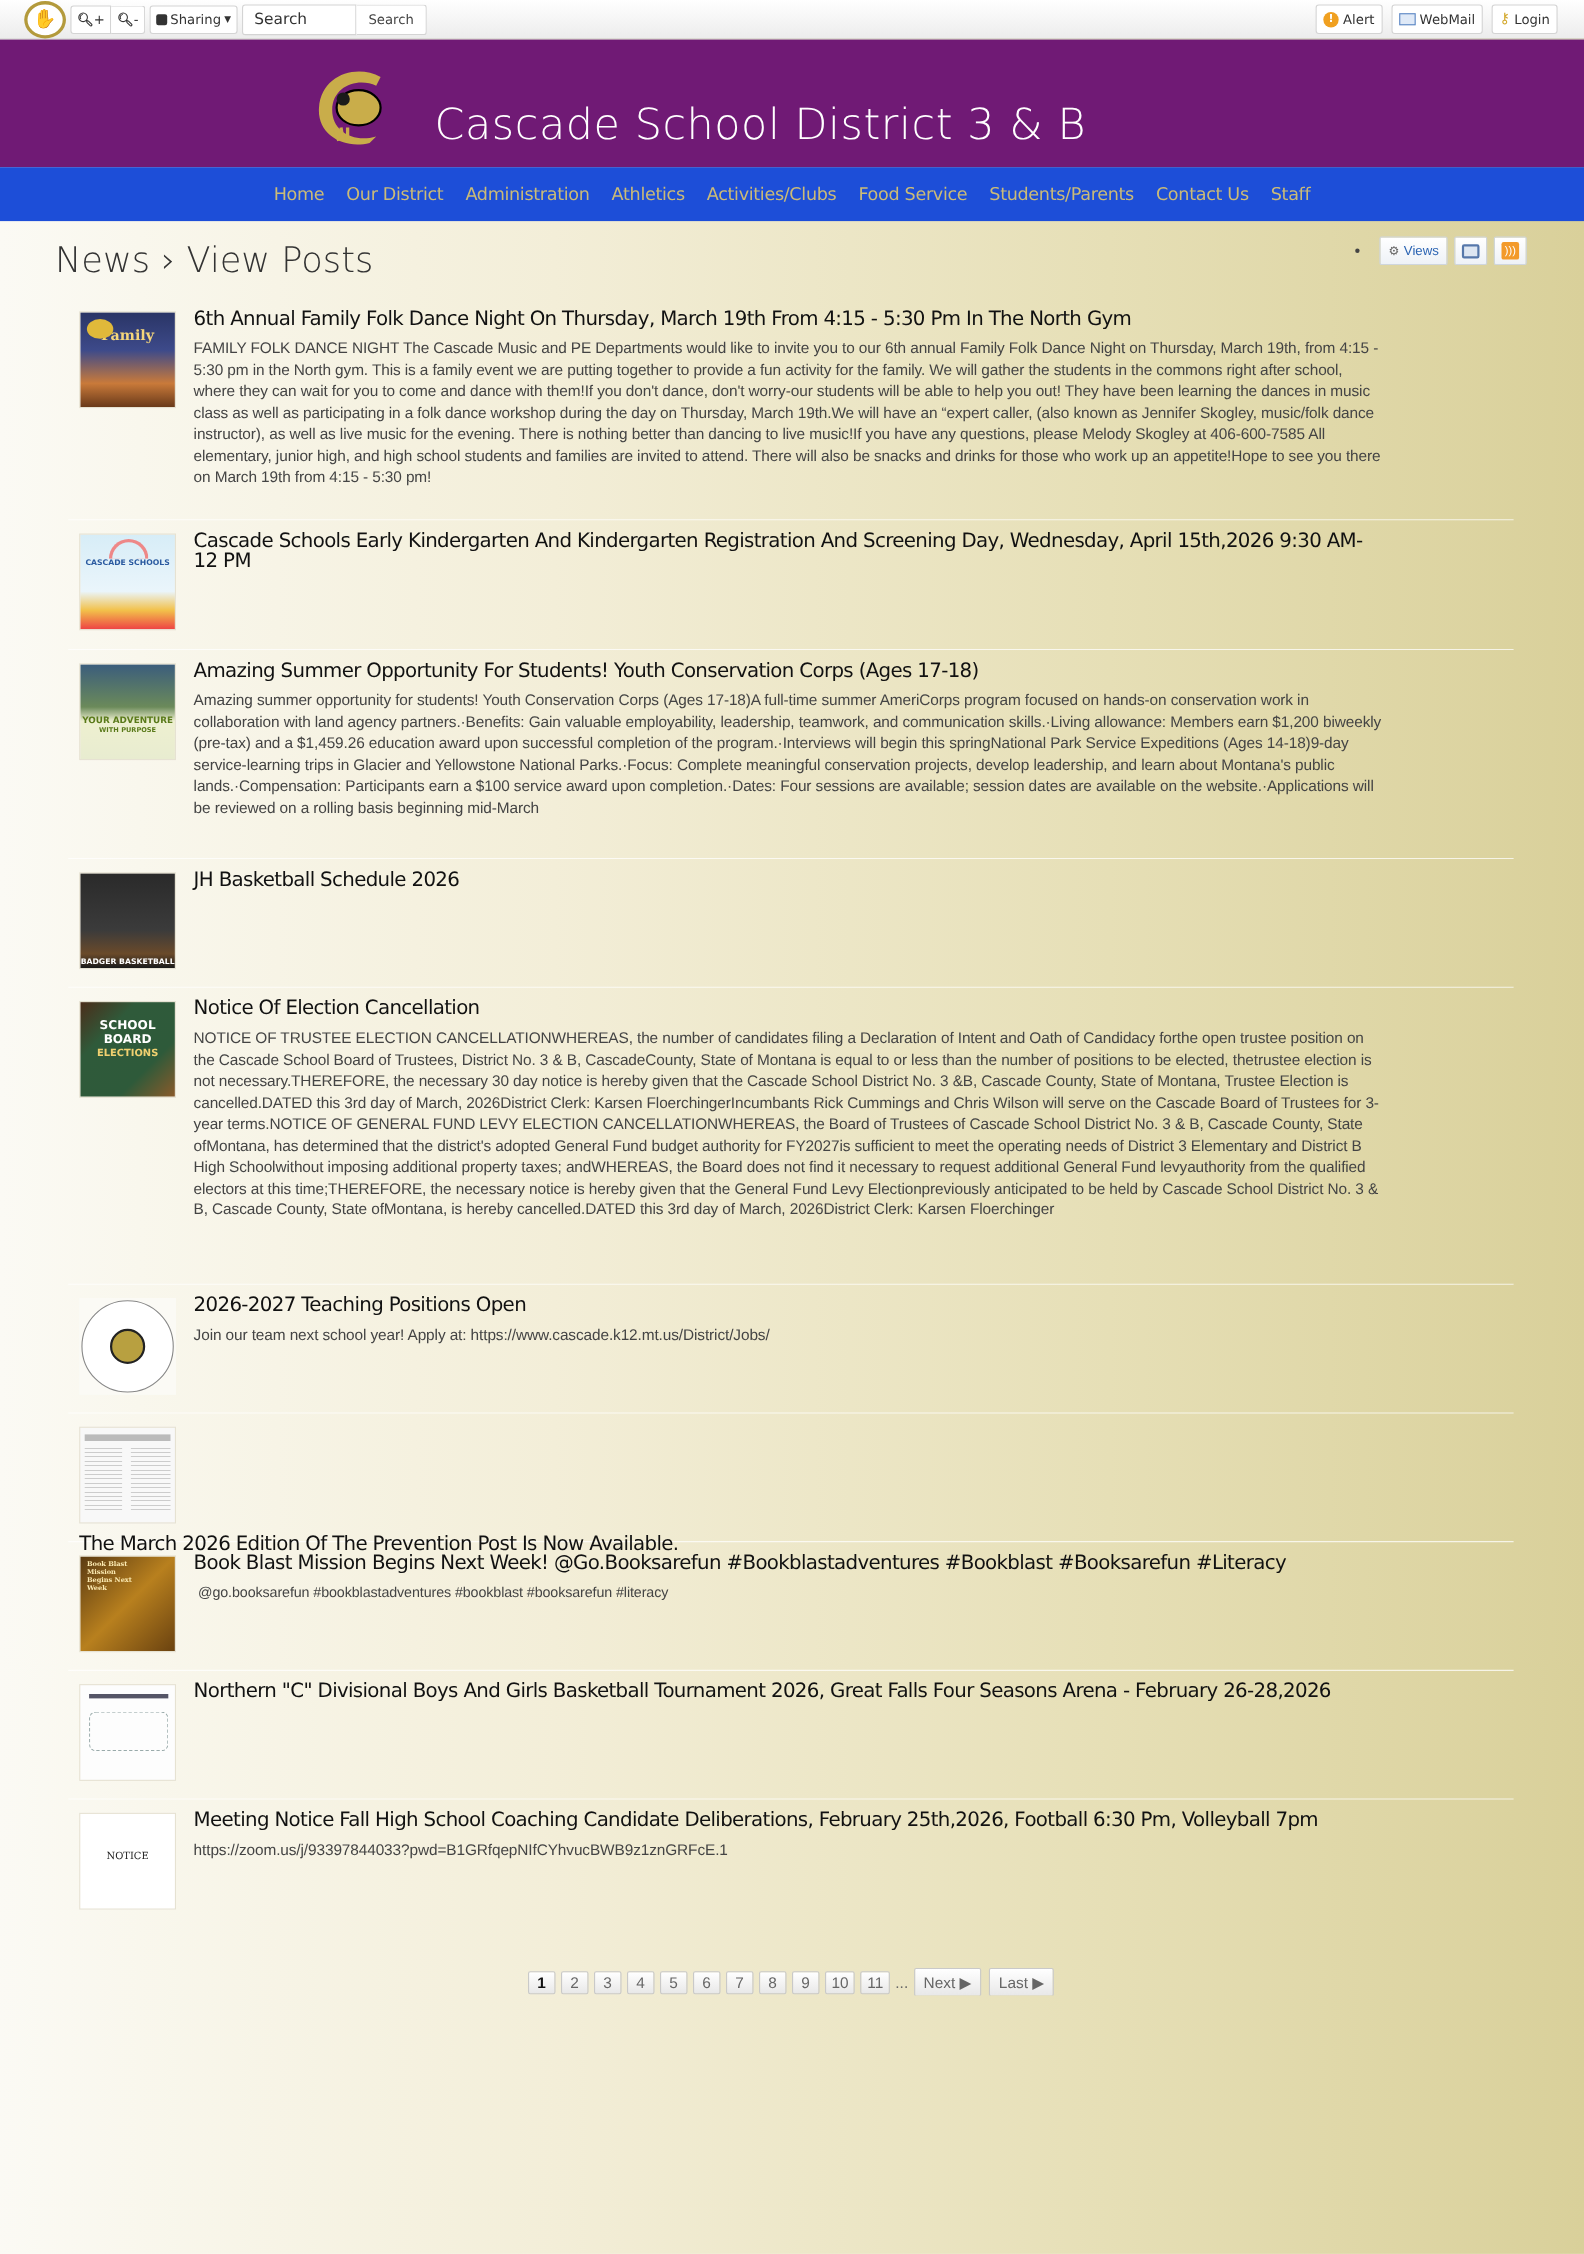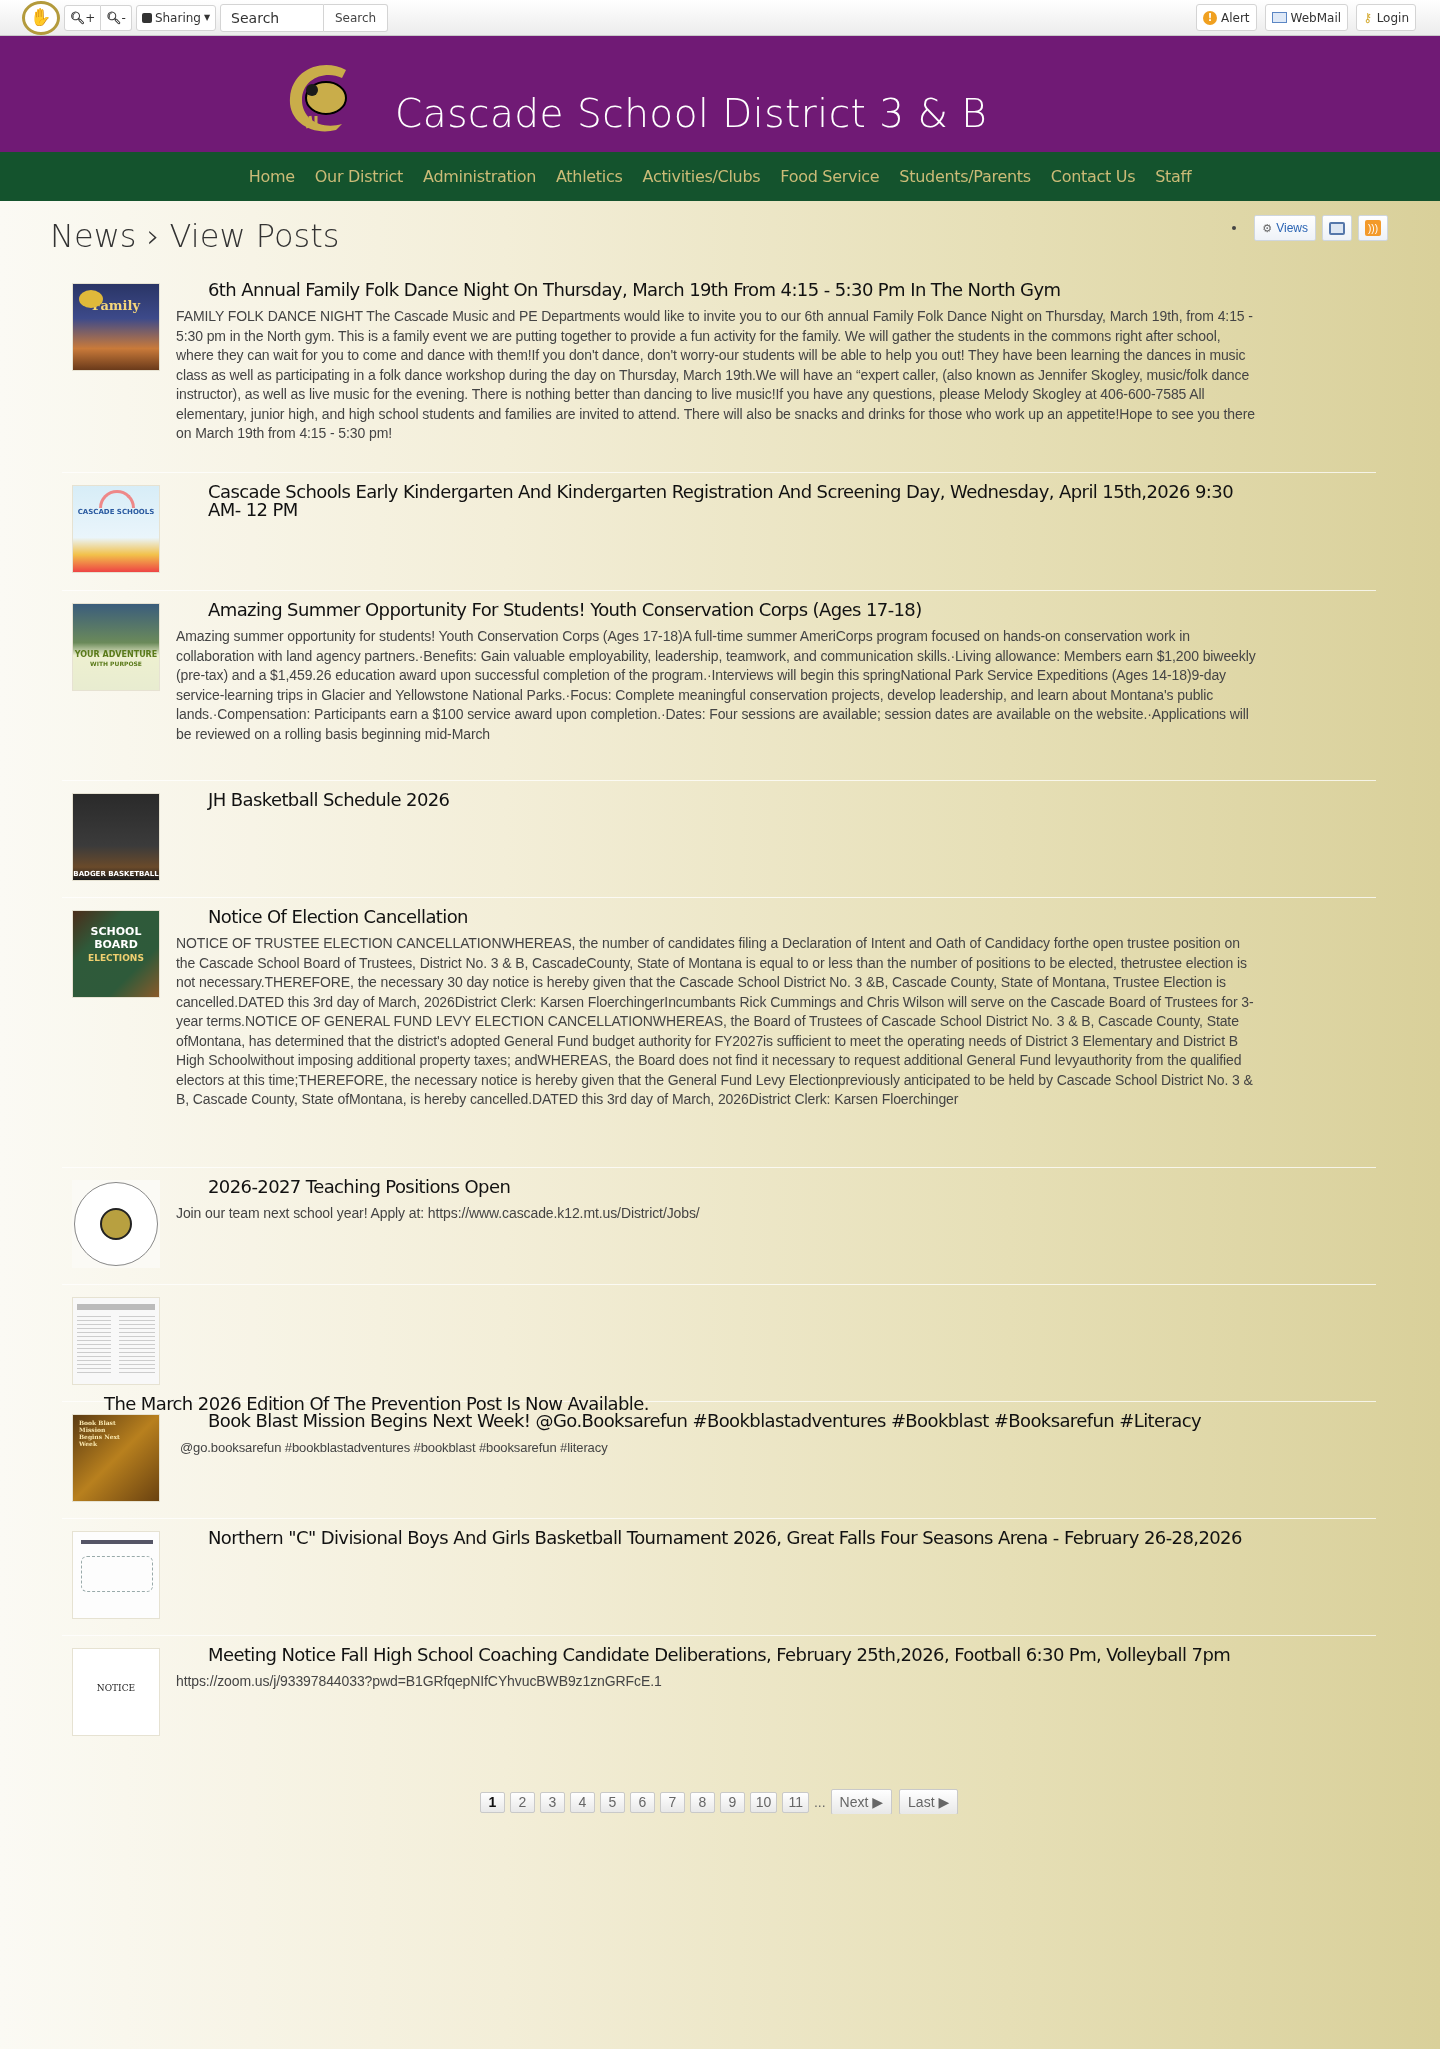--- a/index.html
+++ b/index.html
@@ -61,21 +61,21 @@
     position: absolute; left: 395px; top: 58px;
     color: #fff; font-family: "DejaVu Sans", sans-serif; font-weight: 200;
     font-size: 39px; letter-spacing: 0.5px; line-height: 1;
   }
   .site-subtitle {
     position: absolute; left: 396px; top: 114px;
     color: #fff; font-family: "DejaVu Sans", sans-serif; font-size: 20px; font-weight: 300;
   }
   
   .nav {
-    height: 49px; background: #14532d; display: flex; justify-content: center; align-items: center;
+    height: 49px; background: #1d4ed8; display: flex; justify-content: center; align-items: center;
     gap: 0;
   }
   .nav a {
     color: #cbbb77; font-size: 16px; text-decoration: none; padding: 0 10px;
     font-family: "DejaVu Sans", sans-serif; letter-spacing: -0.3px;
   }
 
   
   .page-head { position: relative; height: 70px; }
   .page-title {
@@ -99,21 +99,21 @@
     display: flex; border-bottom: 1px solid rgba(255,255,255,0.75);
     padding: 0 0 0 10px; position: relative;
   }
   .thumb {
     width: 88px; height: 88px; flex: 0 0 88px; margin-right: 16px; margin-top: 12px;
     border: 1px solid #e6e2d2; overflow: hidden; position: relative;
   }
   .post-body { flex: 1; padding-top: 10px; padding-right: 120px; }
   .post-title {
     font-family: "DejaVu Sans", sans-serif; font-size: 18px; color: #111; letter-spacing: -0.6px;
-    line-height: 18px; font-weight: 400; margin-left: 32px;
+    line-height: 18px; font-weight: 400;
   }
   .post-text {
     font-size: 14px; color: #444; line-height: 19.5px; margin-top: 8px; letter-spacing: -0.1px;
   }
 
   
   .t-folk { background: linear-gradient(180deg, #2a3566 0%, #3d4a8a 40%, #c97a3a 75%, #6a3a1a 100%); }
   .t-kinder { background: linear-gradient(180deg, #d7edf7 0%, #eaf5fb 60%, #f2c14a 80%, #e44 100%); }
   .t-ycc { background: linear-gradient(180deg, #3b5d7c 0%, #6b8a5a 45%, #eef0d0 60%, #e8ecd0 100%); }
   .t-bball { background: linear-gradient(180deg, #2a2a2a 0%, #3b3b3b 60%, #6a4a2a 85%, #1a1a1a 100%); }

